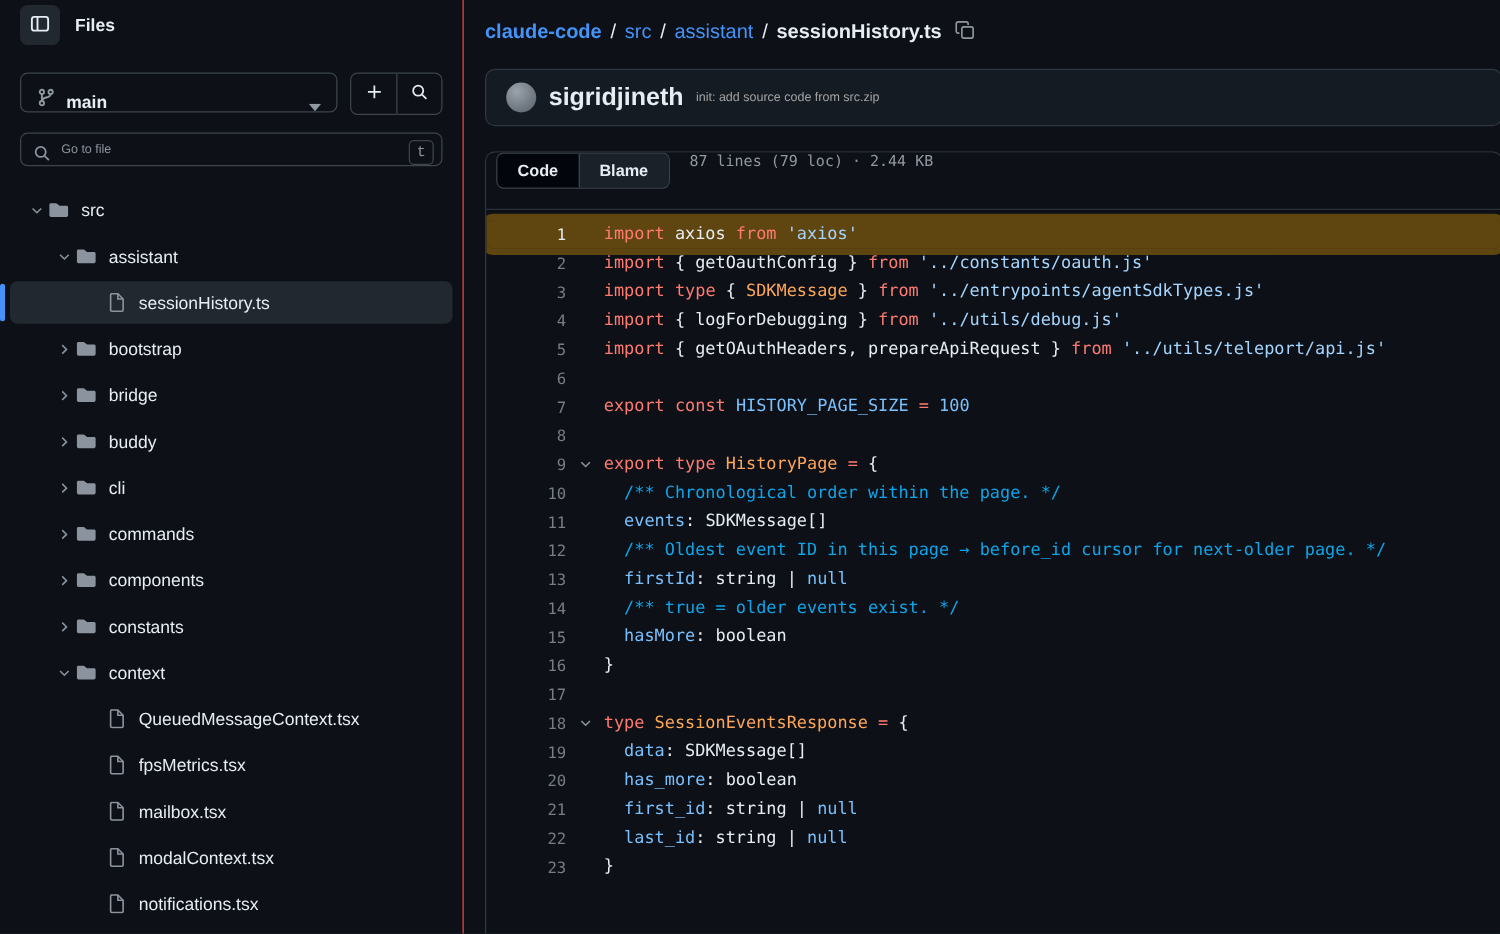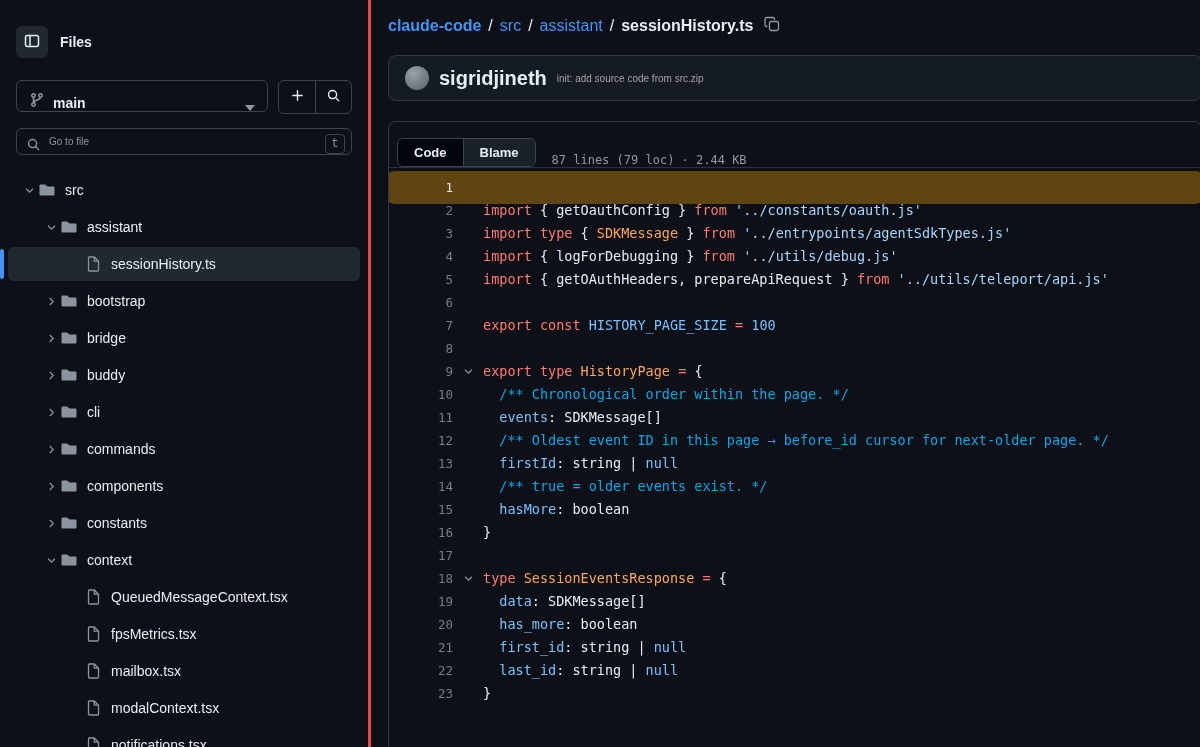--- a/index.html
+++ b/index.html
@@ -8,22 +8,22 @@
     background: #0d1117;
     color: #e6edf3;
     font-family: "Liberation Sans", sans-serif;
     font-size: 14px;
   }
   .app { display: flex; height: 100%; }
 
   
   .sidebar {
     width: 371px; flex: 0 0 371px;
-    border-right: 3px solid #ef4444;
-    padding-top: 26px;
+    border-right: 1px solid #ef4444;
+    padding-top: 4px;
     overflow: hidden;
   }
   .sidebar-header { display: flex; align-items: center; gap: 12px; padding: 0 16px; margin-bottom: 22px; }
   .icon-btn-square {
     width: 32px; height: 32px; border-radius: 6px; border: none;
     background: #212830; display: flex; align-items: center; justify-content: center; cursor: pointer;
   }
   .files-title { font-size: 14px; font-weight: 700; color: #e6edf3; }
 
   .branch-row { display: flex; gap: 10px; padding: 0 16px; margin-bottom: 14px; }
@@ -91,21 +91,21 @@
     flex: 0 0 24px;
   }
   .commit-author { font-weight: 700; font-size: 20px; color: #e6edf3; cursor: pointer; }
   .commit-msg { font-size: 10px; color: #a3a3a3; }
 
   .code-panel {
     border: 1px solid #2f3742; border-radius: 8px 8px 0 0; border-bottom: none;
     margin-right: -2px; flex: 1; overflow: hidden; display: flex; flex-direction: column;
   }
   .code-header {
-    display: flex; align-items: flex-end; gap: 16px; height: 46px; flex: 0 0 46px;
+    display: flex; align-items: flex-start; gap: 16px; height: 46px; flex: 0 0 46px;
     padding: 0 8px; border-bottom: 1px solid #2a313a; background: #0d1117;
   }
   .seg-tabs { display: flex; border: 1px solid #3d444d; border-radius: 6px; overflow: hidden; }
   .tab { padding: 6px 16px; font-size: 13px; font-weight: 600; color: #e6edf3; cursor: pointer; }
   .tab.active { background: #02060c; }
   .tab.inactive { background: #1b2129; border-left: 1px solid #3d444d; }
   .file-meta { font-family: "DejaVu Sans Mono", "Liberation Mono", monospace; font-size: 12px; color: #9198a1; }
 
   .code-body {
     flex: 1; overflow: hidden; padding-top: 8px;
@@ -411,21 +411,21 @@
 
     <div class="code-panel">
       <div class="code-header">
         <div class="seg-tabs">
           <span class="tab active">Code</span>
           <span class="tab inactive">Blame</span>
         </div>
         <span class="file-meta">87 lines (79 loc) · 2.44 KB</span>
       </div>
       <div class="code-body" id="code-lines">
-          <div class="code-line highlighted"><span class="ln">1</span><span class="fold"></span></div>
+          <div class="code-line highlighted"><span class="ln">1</span><span class="fold"></span><span class="code-text"><span class="tok-k">import</span><span class="tok-p"> axios </span><span class="tok-k">from</span><span class="tok-p"> </span><span class="tok-s">'axios'</span></span></div>
           <div class="code-line"><span class="ln">2</span><span class="fold"></span><span class="code-text"><span class="tok-k">import</span><span class="tok-p"> { getOauthConfig } </span><span class="tok-k">from</span><span class="tok-p"> </span><span class="tok-s">'../constants/oauth.js'</span></span></div>
           <div class="code-line"><span class="ln">3</span><span class="fold"></span><span class="code-text"><span class="tok-k">import</span><span class="tok-p"> </span><span class="tok-k">type</span><span class="tok-p"> { </span><span class="tok-e">SDKMessage</span><span class="tok-p"> } </span><span class="tok-k">from</span><span class="tok-p"> </span><span class="tok-s">'../entrypoints/agentSdkTypes.js'</span></span></div>
           <div class="code-line"><span class="ln">4</span><span class="fold"></span><span class="code-text"><span class="tok-k">import</span><span class="tok-p"> { logForDebugging } </span><span class="tok-k">from</span><span class="tok-p"> </span><span class="tok-s">'../utils/debug.js'</span></span></div>
           <div class="code-line"><span class="ln">5</span><span class="fold"></span><span class="code-text"><span class="tok-k">import</span><span class="tok-p"> { getOAuthHeaders, prepareApiRequest } </span><span class="tok-k">from</span><span class="tok-p"> </span><span class="tok-s">'../utils/teleport/api.js'</span></span></div>
           <div class="code-line"><span class="ln">6</span><span class="fold"></span><span class="code-text"></span></div>
           <div class="code-line"><span class="ln">7</span><span class="fold"></span><span class="code-text"><span class="tok-k">export</span><span class="tok-p"> </span><span class="tok-k">const</span><span class="tok-p"> </span><span class="tok-c">HISTORY_PAGE_SIZE</span><span class="tok-p"> </span><span class="tok-k">=</span><span class="tok-p"> </span><span class="tok-c">100</span></span></div>
           <div class="code-line"><span class="ln">8</span><span class="fold"></span><span class="code-text"></span></div>
           <div class="code-line"><span class="ln">9</span><span class="fold"><svg width="11" height="11" viewBox="0 0 16 16" fill="none" stroke="#8b949e" stroke-width="1.8">
                 <path d="M3 5.5l5 5 5-5"></path>
               </svg></span><span class="code-text"><span class="tok-k">export</span><span class="tok-p"> </span><span class="tok-k">type</span><span class="tok-p"> </span><span class="tok-e">HistoryPage</span><span class="tok-p"> </span><span class="tok-k">=</span><span class="tok-p"> {</span></span></div>

